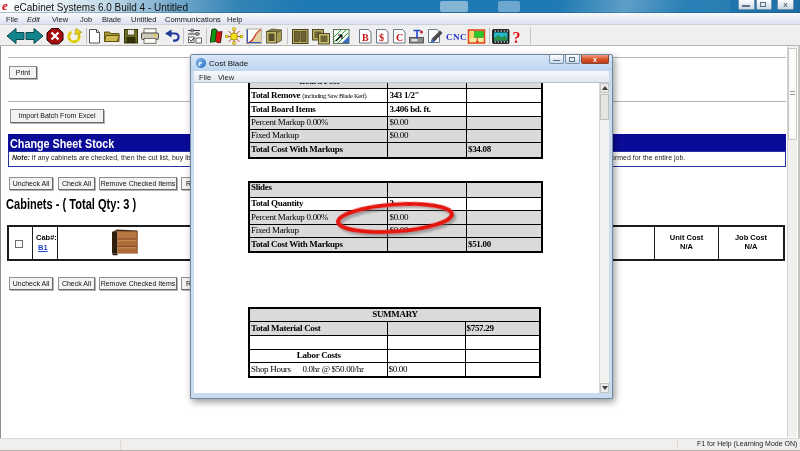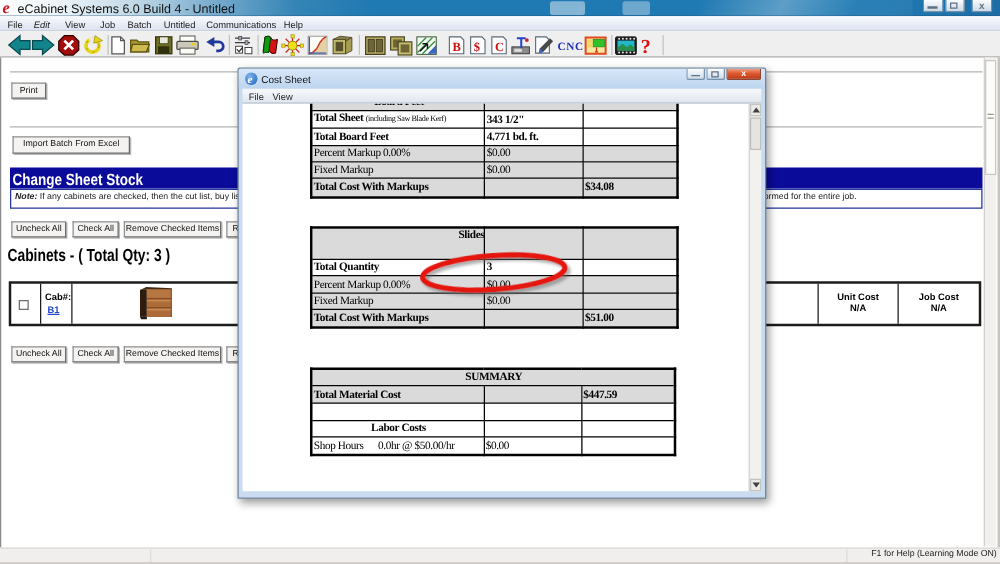--- a/index.html
+++ b/index.html
@@ -25,21 +25,21 @@
 <div class="abs" style="left:760px;top:2px;width:6px;height:5px;border:1px solid #5f7183;"></div>
 <div class="abs" style="left:777px;top:0px;width:17px;height:10px;background:linear-gradient(#fbfdfe,#cbd9e6);border:1px solid #7593ad;border-top:none;border-radius:0 0 2px 2px;"></div>
 <div class="abs" style="left:781px;top:0px;width:9px;height:10px;font-size:8px;color:#5f7183;font-weight:bold;line-height:10px;text-align:center;">x</div>
 
 <div class="abs" style="left:0;top:13px;width:800px;height:12px;background:linear-gradient(#f8fafd,#dce2f0);border-bottom:1px solid #ccd2dc;"></div>
 <div class="abs" style="top:15px;left:0;width:800px;height:10px;font-size:7.5px;color:#222;">
 <span class="abs" style="left:6px;">File</span>
 <span class="abs" style="left:27px;font-style:italic;">Edit</span>
 <span class="abs" style="left:52px;">View</span>
 <span class="abs" style="left:80px;">Job</span>
-<span class="abs" style="left:102px;">Batch</span>
+<span class="abs" style="left:102px;">Blade</span>
 <span class="abs" style="left:131px;">Untitled</span>
 <span class="abs" style="left:165px;">Communications</span>
 <span class="abs" style="left:227px;">Help</span>
 </div>
 
 <div class="abs" style="left:0;top:25px;width:800px;height:21px;background:#f0efef;border-bottom:1px solid #d8d8d8;"></div>
 <svg class="abs" style="left:0;top:0;" width="540" height="48" viewBox="0 0 540 48">
 
   <polygon points="7,36 16,28.5 16,32.5 24,32.5 24,39.5 16,39.5 16,43.5" fill="#12848c" stroke="#07494f" stroke-width="1"></polygon>
 
@@ -231,21 +231,21 @@
 <div class="abs" style="left:120px;top:439px;width:1px;height:11px;background:#dedbd7;"></div>
 <div class="abs" style="left:677px;top:439px;width:1px;height:11px;background:#dedbd7;"></div>
 <div class="abs" style="left:697px;top:440px;font-size:7px;color:#222;">F1 for Help (Learning Mode ON)</div>
 <div class="abs" style="left:0;top:450px;width:800px;height:1px;background:#b3b0ad;"></div>
 
 <div class="abs" style="left:190px;top:54px;width:423px;height:345px;background:#c9dbee;border:1px solid #70879c;border-radius:2px 2px 0 0;box-shadow:2px 3px 7px rgba(0,0,0,.4);">
 
   <div class="abs" style="left:0;top:0;width:421px;height:16px;background:linear-gradient(#d8e6f8,#bdd5ef);border-radius:2px 2px 0 0;"></div>
   <div class="abs" style="left:5px;top:3px;width:10px;height:10px;border-radius:50%;background:radial-gradient(circle at 35% 30%,#7ab2e8,#1d63c2);"></div>
   <div class="abs" style="left:7px;top:2.5px;color:#fff;font:italic bold 9px 'Liberation Serif',serif;">e</div>
-  <div class="abs" style="left:18px;top:4px;font-size:8px;color:#111;">Cost Sheet</div>
+  <div class="abs" style="left:18px;top:4px;font-size:8px;color:#111;">Cost Blade</div>
 
   <div class="abs" style="left:358px;top:0px;width:15px;height:9px;background:linear-gradient(#fdfeff,#ccdae8);border:1px solid #7593ad;border-top:none;border-radius:0 0 2px 2px;"></div>
   <div class="abs" style="left:362px;top:4.5px;width:7px;height:1.6px;background:#5f7183;"></div>
   <div class="abs" style="left:374px;top:0px;width:15px;height:9px;background:linear-gradient(#fdfeff,#ccdae8);border:1px solid #7593ad;border-top:none;border-radius:0 0 2px 2px;"></div>
   <div class="abs" style="left:378px;top:2px;width:6px;height:5px;border:1px solid #5f7183;"></div>
   <div class="abs" style="left:390px;top:0px;width:28px;height:9px;background:linear-gradient(#f0a183,#dd5b33 45%,#c03a14);border:1px solid #8c4530;border-top:none;border-radius:0 0 2px 2px;"></div>
   <div class="abs" style="left:390px;top:0px;width:28px;height:9px;font-size:7px;font-weight:bold;color:#ffffff;text-align:center;line-height:9px;">x</div>
 
   <div class="abs" style="left:3px;top:16px;width:415px;height:12px;background:linear-gradient(#f6f8fb,#e1e7ef);border-bottom:1px solid #b9c2cd;"></div>
   <div class="abs" style="left:8px;top:18px;font-size:7.5px;color:#222;">File</div>
@@ -259,27 +259,27 @@
             <col style="width:78px">
             <col style="width:75px">
           </colgroup>
           <tbody>
             <tr style="height:13.5px;background:#dadada;">
               <td style="border:1px solid #000;padding:0 0 0 1px;vertical-align:middle;line-height:9.5px;overflow:hidden;letter-spacing:-0.3px;text-align:center;"><b>Board Feet</b></td>
               <td style="border:1px solid #000;padding:0 0 0 1px;vertical-align:middle;line-height:9.5px;overflow:hidden;letter-spacing:-0.3px;"></td>
               <td style="border:1px solid #000;padding:0 0 0 1px;vertical-align:middle;line-height:9.5px;overflow:hidden;letter-spacing:-0.3px;"></td>
             </tr>
             <tr style="height:14.5px;">
-              <td style="border:1px solid #000;padding:0 0 0 1px;vertical-align:middle;line-height:9.5px;overflow:hidden;letter-spacing:-0.3px;white-space:nowrap;"><b>Total Sheet </b><span style="font-size:6.5px">(including Saw Blade Kerf)</span></td>
+              <td style="border:1px solid #000;padding:0 0 0 1px;vertical-align:middle;line-height:9.5px;overflow:hidden;letter-spacing:-0.3px;white-space:nowrap;"><b>Total Remove </b><span style="font-size:6.5px">(including Saw Blade Kerf)</span></td>
               <td style="border:1px solid #000;padding:0 0 0 1px;vertical-align:middle;line-height:9.5px;overflow:hidden;letter-spacing:-0.3px;"><b>343 1/2"</b></td>
               <td style="border:1px solid #000;padding:0 0 0 1px;vertical-align:middle;line-height:9.5px;overflow:hidden;letter-spacing:-0.3px;"></td>
             </tr>
             <tr style="height:14px;">
-              <td style="border:1px solid #000;padding:0 0 0 1px;vertical-align:middle;line-height:9.5px;overflow:hidden;letter-spacing:-0.3px;white-space:nowrap;"><b>Total Board Feet</b></td>
-              <td style="border:1px solid #000;padding:0 0 0 1px;vertical-align:middle;line-height:9.5px;overflow:hidden;letter-spacing:-0.3px;"><b>4.771 bd. ft.</b></td>
+              <td style="border:1px solid #000;padding:0 0 0 1px;vertical-align:middle;line-height:9.5px;overflow:hidden;letter-spacing:-0.3px;white-space:nowrap;"><b>Total Board Items</b></td>
+              <td style="border:1px solid #000;padding:0 0 0 1px;vertical-align:middle;line-height:9.5px;overflow:hidden;letter-spacing:-0.3px;"><b>3.406 bd. ft.</b></td>
               <td style="border:1px solid #000;padding:0 0 0 1px;vertical-align:middle;line-height:9.5px;overflow:hidden;letter-spacing:-0.3px;"></td>
             </tr>
             <tr style="height:13px;background:#dadada;">
               <td style="border:1px solid #000;padding:0 0 0 1px;vertical-align:middle;line-height:9.5px;overflow:hidden;letter-spacing:-0.3px;white-space:nowrap;">Percent Markup 0.00%</td>
               <td style="border:1px solid #000;padding:0 0 0 1px;vertical-align:middle;line-height:9.5px;overflow:hidden;letter-spacing:-0.3px;">$0.00</td>
               <td style="border:1px solid #000;padding:0 0 0 1px;vertical-align:middle;line-height:9.5px;overflow:hidden;letter-spacing:-0.3px;"></td>
             </tr>
             <tr style="height:13px;background:#dadada;">
               <td style="border:1px solid #000;padding:0 0 0 1px;vertical-align:middle;line-height:9.5px;overflow:hidden;letter-spacing:-0.3px;">Fixed Markup</td>
               <td style="border:1px solid #000;padding:0 0 0 1px;vertical-align:middle;line-height:9.5px;overflow:hidden;letter-spacing:-0.3px;">$0.00</td>
@@ -293,21 +293,21 @@
           </tbody>
         </table>
         <table style="border-collapse:collapse;table-layout:fixed;width:295px;font-family:'Liberation Serif',serif;font-size:9px;color:#000;border:2px solid #000;margin-top:22.5px;">
           <colgroup>
             <col style="width:138px">
             <col style="width:78px">
             <col style="width:75px">
           </colgroup>
           <tbody>
             <tr style="height:13.5px;background:#dadada;">
-              <td style="border:1px solid #000;padding:0 0 14px 1px;vertical-align:middle;line-height:9.5px;overflow:hidden;letter-spacing:-0.3px;text-align:right;"><b>Slides</b></td>
+              <td style="border:1px solid #000;padding:0 0 4px 1px;vertical-align:middle;line-height:9.5px;overflow:hidden;letter-spacing:-0.3px;text-align:left;"><b>Slides</b></td>
               <td style="border:1px solid #000;padding:0 0 0 1px;vertical-align:middle;line-height:9.5px;overflow:hidden;letter-spacing:-0.3px;"></td>
               <td style="border:1px solid #000;padding:0 0 0 1px;vertical-align:middle;line-height:9.5px;overflow:hidden;letter-spacing:-0.3px;"></td>
             </tr>
             <tr style="height:13.5px;">
               <td style="border:1px solid #000;padding:0 0 0 1px;vertical-align:middle;line-height:9.5px;overflow:hidden;letter-spacing:-0.3px;white-space:nowrap;"><b>Total Quantity</b></td>
               <td style="border:1px solid #000;padding:0 0 0 1px;vertical-align:middle;line-height:9.5px;overflow:hidden;letter-spacing:-0.3px;"><b>3</b></td>
               <td style="border:1px solid #000;padding:0 0 0 1px;vertical-align:middle;line-height:9.5px;overflow:hidden;letter-spacing:-0.3px;"></td>
             </tr>
             <tr style="height:13.5px;background:#dadada;">
               <td style="border:1px solid #000;padding:0 0 0 1px;vertical-align:middle;line-height:9.5px;overflow:hidden;letter-spacing:-0.3px;white-space:nowrap;">Percent Markup 0.00%</td>
@@ -319,34 +319,34 @@
               <td style="border:1px solid #000;padding:0 0 0 1px;vertical-align:middle;line-height:9.5px;overflow:hidden;letter-spacing:-0.3px;">$0.00</td>
               <td style="border:1px solid #000;padding:0 0 0 1px;vertical-align:middle;line-height:9.5px;overflow:hidden;letter-spacing:-0.3px;"></td>
             </tr>
             <tr style="height:14px;background:#dadada;">
               <td style="border:1px solid #000;padding:0 0 0 1px;vertical-align:middle;line-height:9.5px;overflow:hidden;letter-spacing:-0.3px;white-space:nowrap;"><b>Total Cost With Markups</b></td>
               <td style="border:1px solid #000;padding:0 0 0 1px;vertical-align:middle;line-height:9.5px;overflow:hidden;letter-spacing:-0.3px;"></td>
               <td style="border:1px solid #000;padding:0 0 0 1px;vertical-align:middle;line-height:9.5px;overflow:hidden;letter-spacing:-0.3px;"><b>$51.00</b></td>
             </tr>
           </tbody>
         </table>
-        <table style="border-collapse:collapse;table-layout:fixed;width:242px;font-family:'Liberation Serif',serif;font-size:9px;color:#000;border:2px solid #000;margin-top:31px;">
+        <table style="border-collapse:collapse;table-layout:fixed;width:242px;font-family:'Liberation Serif',serif;font-size:9px;color:#000;border:2px solid #000;margin-top:54px;">
           <colgroup>
             <col style="width:138px">
             <col style="width:78px">
             <col style="width:75px">
           </colgroup>
           <tbody>
             <tr style="height:14px;background:#dadada;">
               <td colspan="3" style="border:1px solid #000;padding:0 0 0 1px;vertical-align:middle;line-height:9.5px;overflow:hidden;letter-spacing:-0.3px;text-align:center;"><b>SUMMARY</b></td>
             </tr>
             <tr style="height:14px;background:#dadada;">
               <td style="border:1px solid #000;padding:0 0 0 1px;vertical-align:middle;line-height:9.5px;overflow:hidden;letter-spacing:-0.3px;white-space:nowrap;"><b>Total Material Cost</b></td>
               <td style="border:1px solid #000;padding:0 0 0 1px;vertical-align:middle;line-height:9.5px;overflow:hidden;letter-spacing:-0.3px;"></td>
-              <td style="border:1px solid #000;padding:0 0 0 1px;vertical-align:middle;line-height:9.5px;overflow:hidden;letter-spacing:-0.3px;"><b>$447.59</b></td>
+              <td style="border:1px solid #000;padding:0 0 0 1px;vertical-align:middle;line-height:9.5px;overflow:hidden;letter-spacing:-0.3px;"><b>$757.29</b></td>
             </tr>
             <tr style="height:13.5px;">
               <td style="border:1px solid #000;padding:0 0 0 1px;vertical-align:middle;line-height:9.5px;overflow:hidden;letter-spacing:-0.3px;"></td>
               <td style="border:1px solid #000;padding:0 0 0 1px;vertical-align:middle;line-height:9.5px;overflow:hidden;letter-spacing:-0.3px;"></td>
               <td style="border:1px solid #000;padding:0 0 0 1px;vertical-align:middle;line-height:9.5px;overflow:hidden;letter-spacing:-0.3px;"></td>
             </tr>
             <tr style="height:13.5px;">
               <td style="border:1px solid #000;padding:0 0 0 1px;vertical-align:middle;line-height:9.5px;overflow:hidden;letter-spacing:-0.3px;text-align:center;font-family:Liberation Serif, serif;"><b>Labor Costs</b></td>
               <td style="border:1px solid #000;padding:0 0 0 1px;vertical-align:middle;line-height:9.5px;overflow:hidden;letter-spacing:-0.3px;"></td>
               <td style="border:1px solid #000;padding:0 0 0 1px;vertical-align:middle;line-height:9.5px;overflow:hidden;letter-spacing:-0.3px;"></td>

